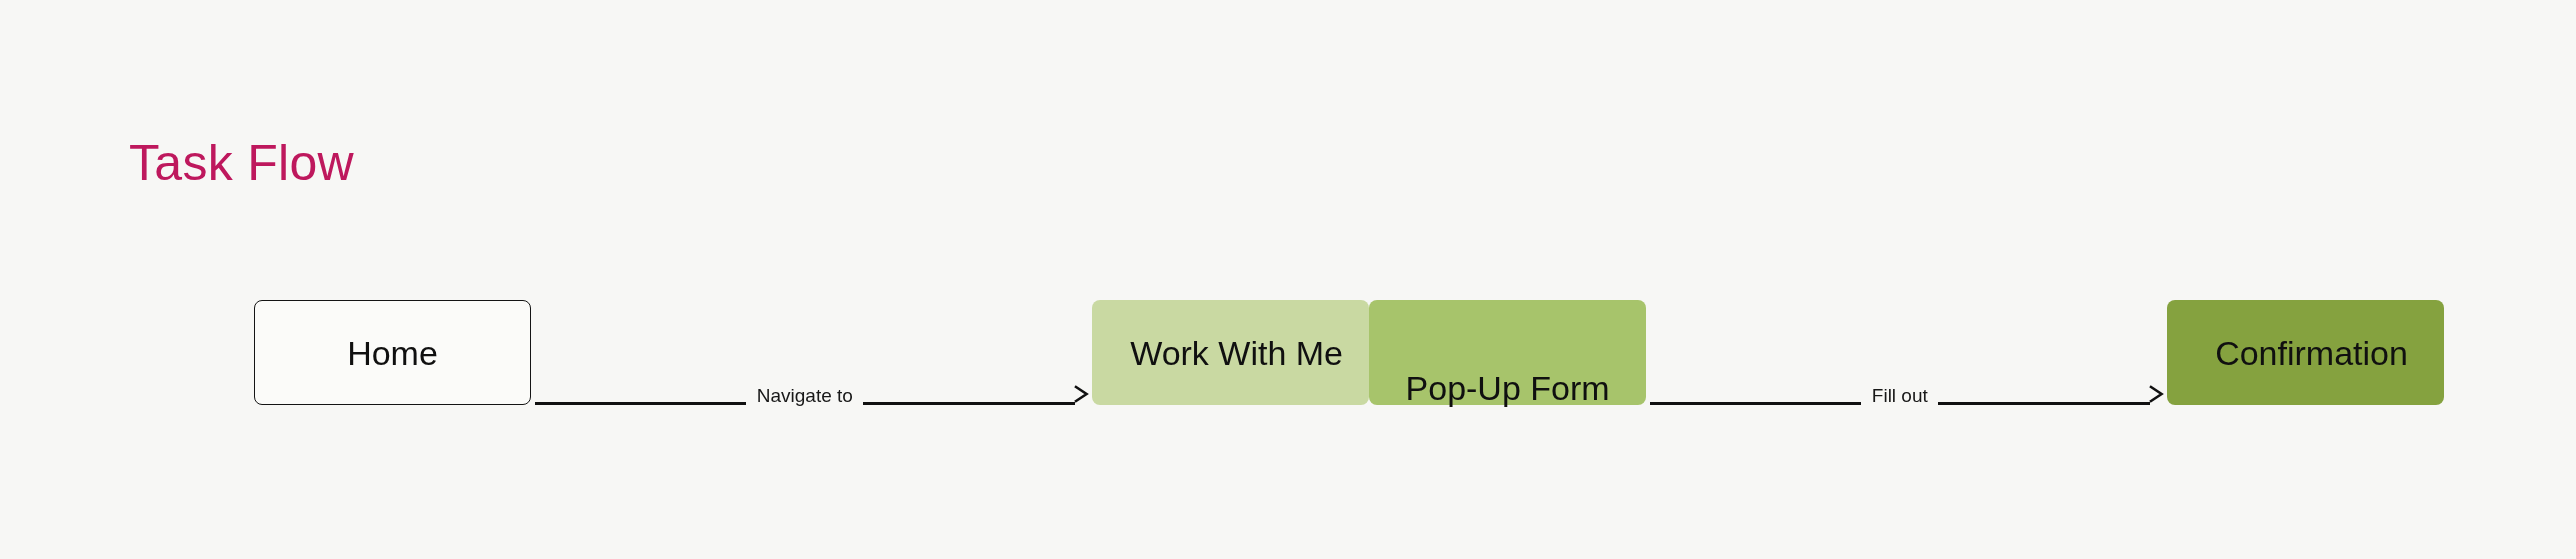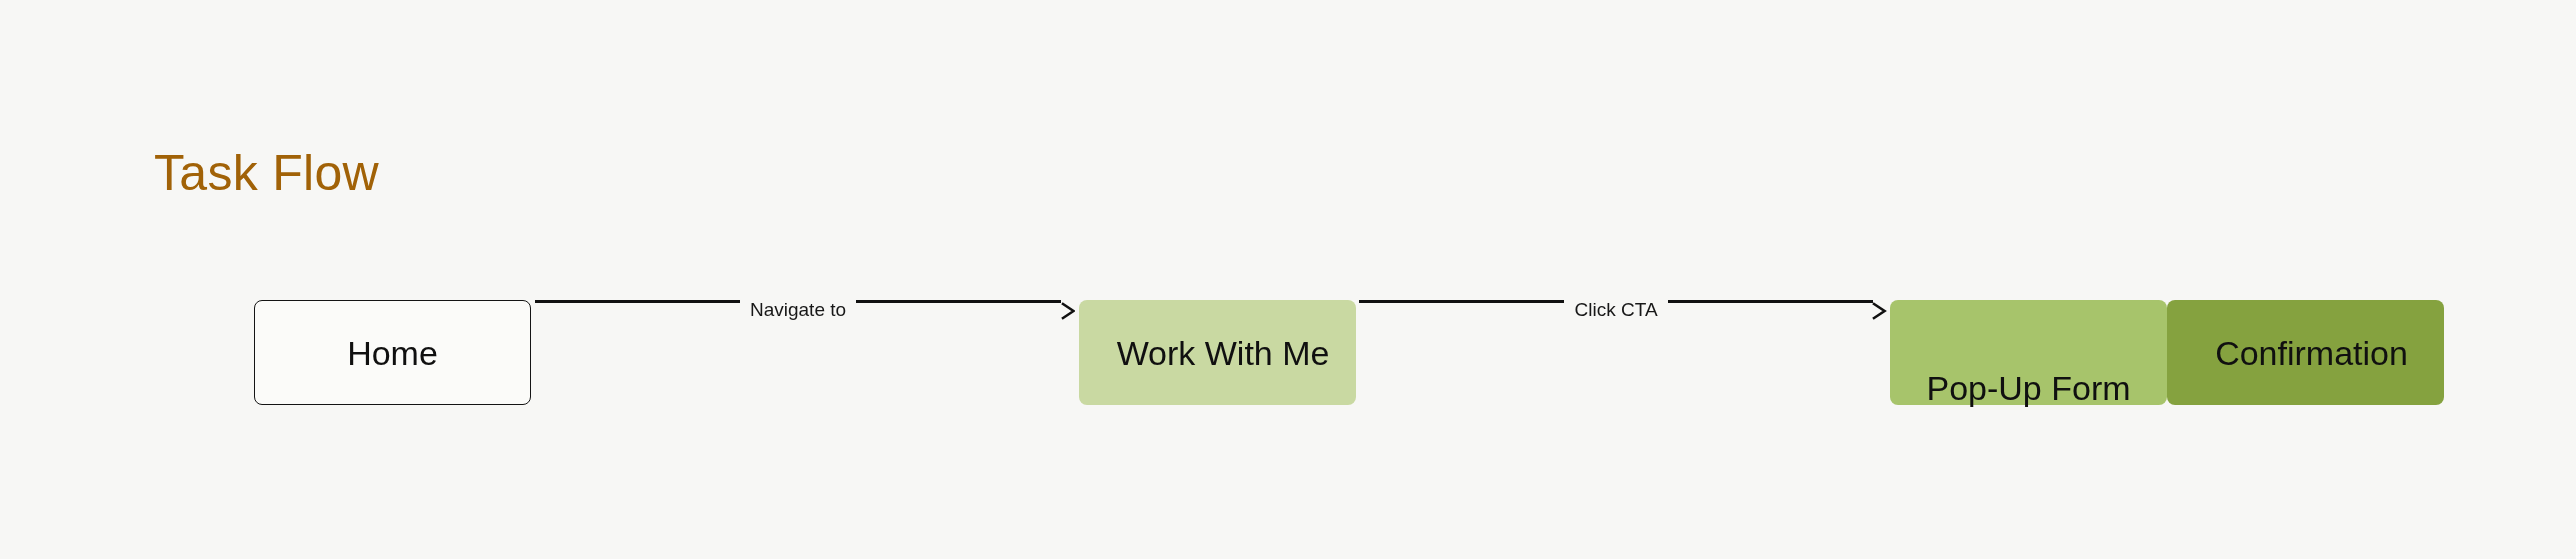--- a/index.html
+++ b/index.html
@@ -15,28 +15,27 @@
     overflow: hidden;
     position: relative;
   }
   .canvas {
     position: absolute;
     inset: 0;
   }
   .title {
     position: absolute;
     left: 129px;
-    top: 148px;
+    top: 138px;
     font-size: 50px;
     line-height: 1.0;
     font-weight: 400;
     letter-spacing: 0.3px;
-    color: #a16207;
+    color: #be185d;
     white-space: nowrap;
-    margin-left: 25px;
   }
   .flow-row {
     position: absolute;
     left: 254px;
     top: 300px;
     width: 2190px;
     height: 105px;
     display: flex;
     align-items: center;
   }
@@ -57,21 +56,21 @@
     white-space: nowrap;
   }
   .node-home {
     background: #fbfbf9;
     border: 1.9px solid #141414;
   }
   .connector {
     flex: 1 1 auto;
     height: 105px;
     display: flex;
-    align-items: flex-start;
+    align-items: flex-end;
     padding: 0 3.2px 0 3.9px;
     box-sizing: border-box;
   }
   .edge-seg {
     flex: 1 1 auto;
     height: 2.6px;
     background: #111111;
   }
   .edge-label {
     flex: 0 0 auto;
@@ -106,33 +105,33 @@
       <div class="edge-seg"></div>
       <svg class="arrowhead" width="15.5" height="22" viewBox="0 0 24 34">
         <polyline points="3,5 21,17 3,29" fill="none" stroke="#111111" stroke-width="4"></polyline>
       </svg>
     </div>
 
     <div class="node" style="background: rgb(201, 217, 162); padding-left: 12px;">
       <span class="node-label">Work With Me</span>
     </div>
 
+
+    <div class="node" style="background: rgb(167, 196, 107); align-items: flex-end;">
+      <span class="node-label">Pop-Up Form</span>
+    </div>
+
     <div class="connector">
       <div class="edge-seg"></div>
-      <span class="edge-label">Click CTA</span>
+      <span class="edge-label">Fill out</span>
       <div class="edge-seg"></div>
       <svg class="arrowhead" width="15.5" height="22" viewBox="0 0 24 34">
         <polyline points="3,5 21,17 3,29" fill="none" stroke="#111111" stroke-width="4"></polyline>
       </svg>
     </div>
-
-    <div class="node" style="background: rgb(167, 196, 107); align-items: flex-end;">
-      <span class="node-label">Pop-Up Form</span>
-    </div>
-
 
     <div class="node" style="background: rgb(133, 162, 63); padding-left: 12px;">
       <span class="node-label">Confirmation</span>
     </div>
 
   </div>
 </div>
 
 
 </body></html>

